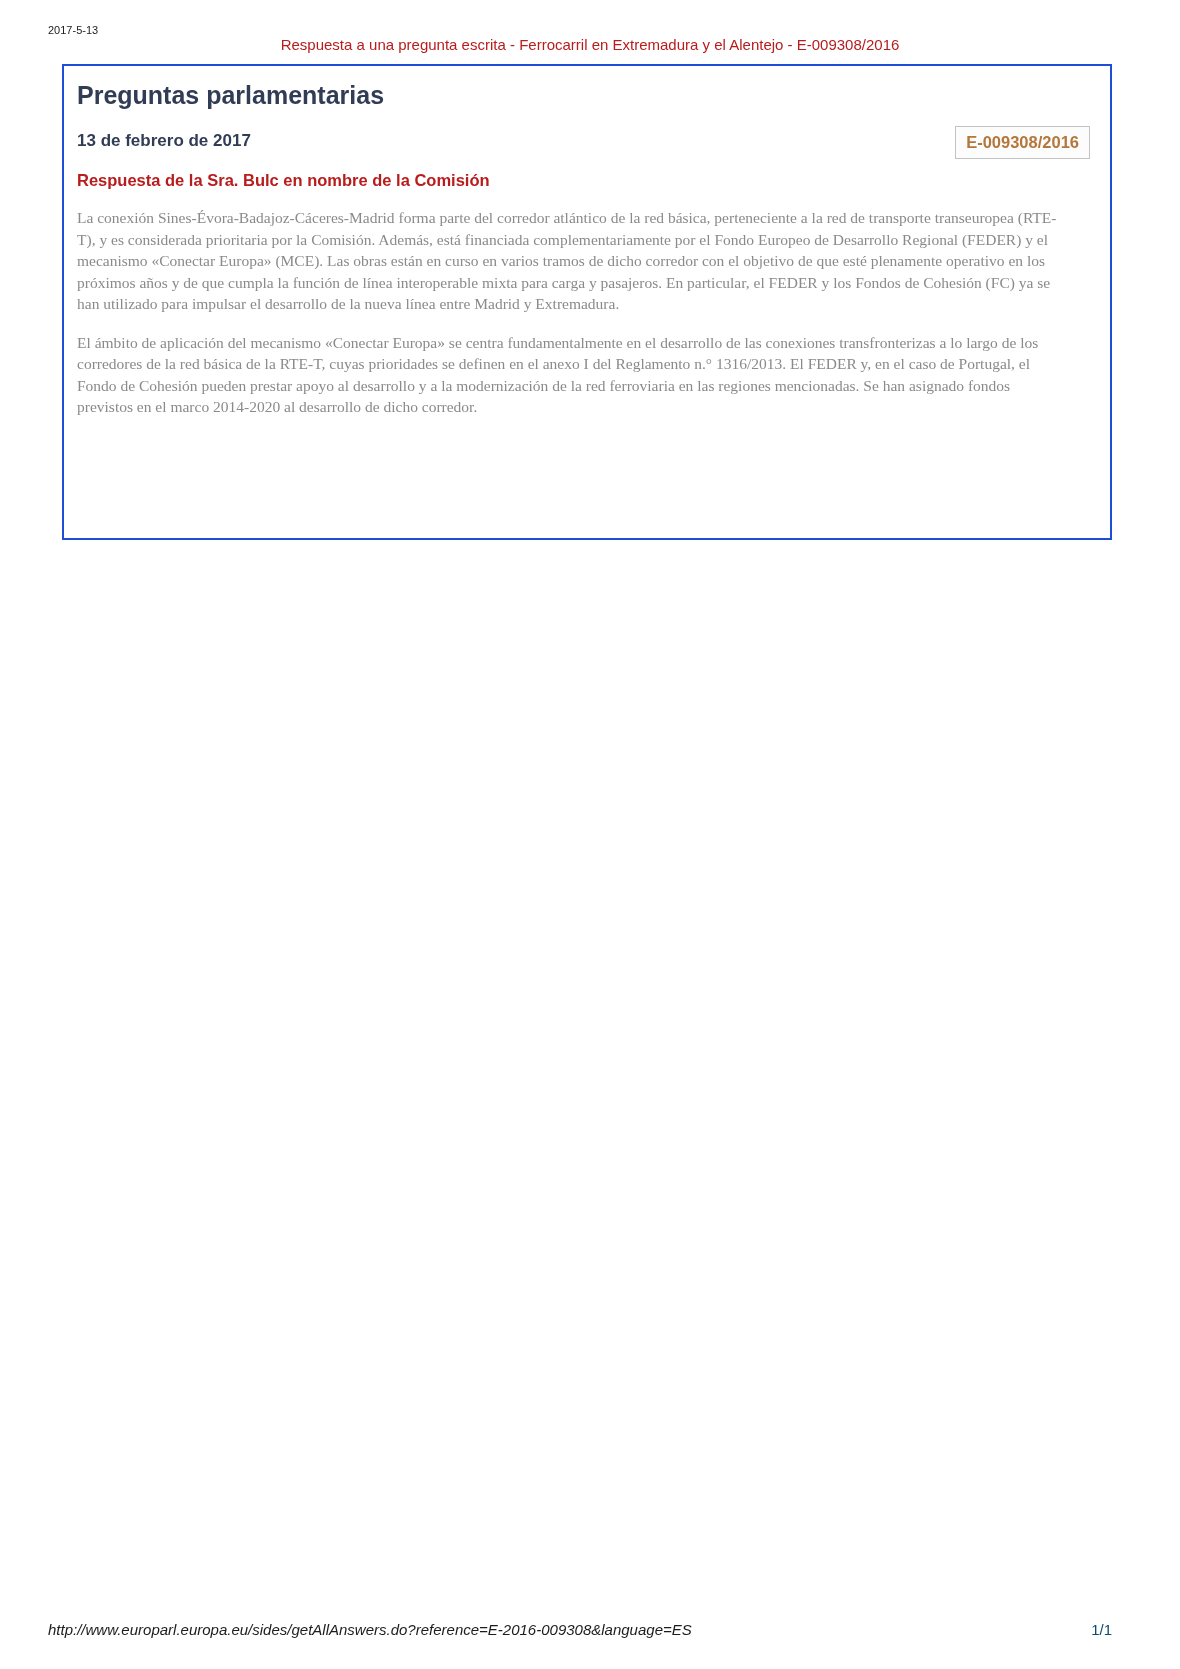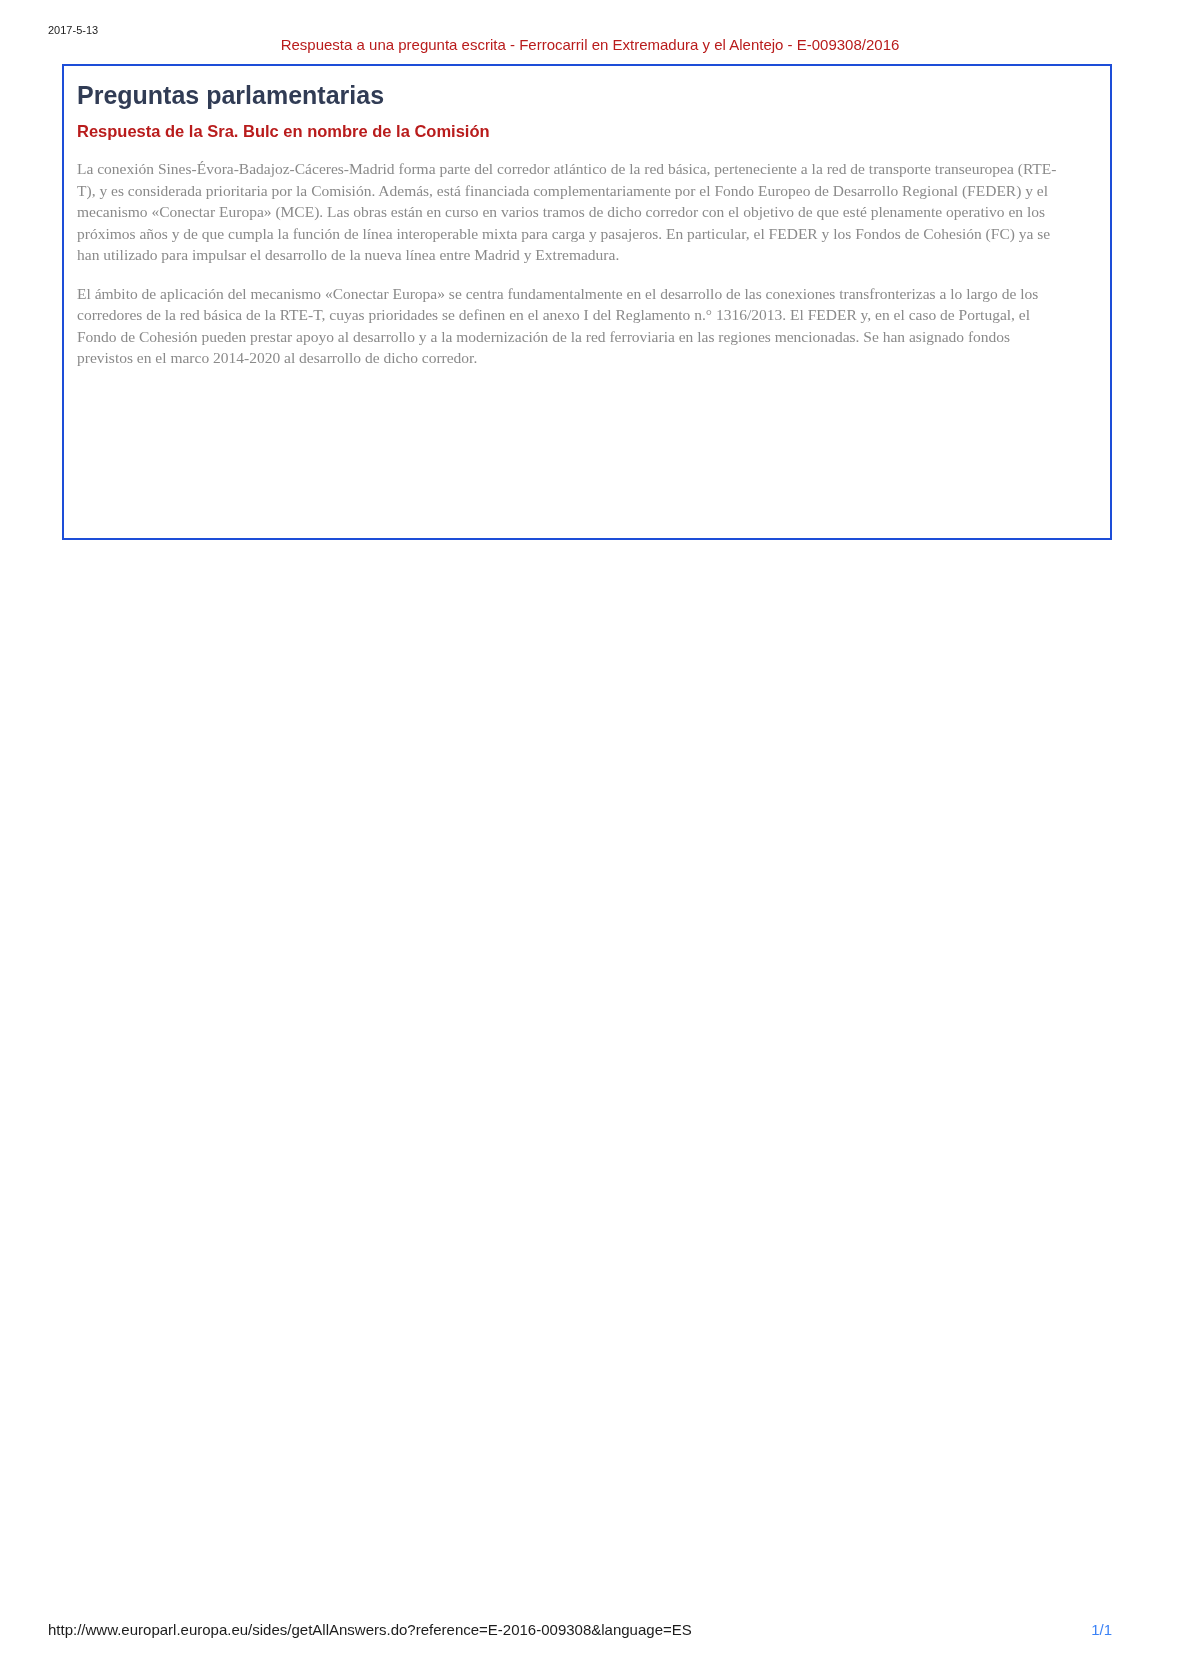--- a/index.html
+++ b/index.html
@@ -84,41 +84,46 @@
     font-family: Liberation Serif, serif;
   }
   
   .print-footer-url {
     position: absolute;
     left: 48px;
     top: 1621px;
     font-size: 15px;
     color: #1c1c1c;
     white-space: nowrap;
+    font-style: italic;
   }
   .print-footer-page {
     position: absolute;
     right: 68px;
     top: 1621px;
     font-size: 15px;
-    color: #3b82f6;
+    color: #0c4a6e;
     white-space: nowrap;
   }
 </style>
 </head>
 <body>
 
 <div class="print-header-date">2017-5-13</div>
 
 <div class="print-header-title">Respuesta a una pregunta escrita - Ferrocarril en Extremadura y el Alentejo - E-009308/2016</div>
 
 <div class="content-box">
 
   <div class="doc-title">Preguntas parlamentarias</div>
 
+  <div class="meta-row">
+    <div class="doc-date">13 de febrero de 2017</div>
+    <div class="reference-badge">E-009308/2016</div>
+  </div>
 
   <div class="answer-heading">Respuesta de la Sra. Bulc en nombre de la Comisión</div>
 
   <p class="body-paragraph">La conexión Sines-Évora-Badajoz-Cáceres-Madrid forma parte del corredor atlántico de la red básica, perteneciente a la red de transporte transeuropea (RTE-T), y es considerada prioritaria por la Comisión. Además, está financiada complementariamente por el Fondo Europeo de Desarrollo Regional (FEDER) y el mecanismo «Conectar Europa» (MCE). Las obras están en curso en varios tramos de dicho corredor con el objetivo de que esté plenamente operativo en los próximos años y de que cumpla la función de línea interoperable mixta para carga y pasajeros. En particular, el FEDER y los Fondos de Cohesión (FC) ya se han utilizado para impulsar el desarrollo de la nueva línea entre Madrid y Extremadura.</p>
 
   <p class="body-paragraph">El ámbito de aplicación del mecanismo «Conectar Europa» se centra fundamentalmente en el desarrollo de las conexiones transfronterizas a lo largo de los corredores de la red básica de la RTE-T, cuyas prioridades se definen en el anexo I del Reglamento n.° 1316/2013. El FEDER y, en el caso de Portugal, el Fondo de Cohesión pueden prestar apoyo al desarrollo y a la modernización de la red ferroviaria en las regiones mencionadas. Se han asignado fondos previstos en el marco 2014-2020 al desarrollo de dicho corredor.</p>
 
 
 </div>
 

